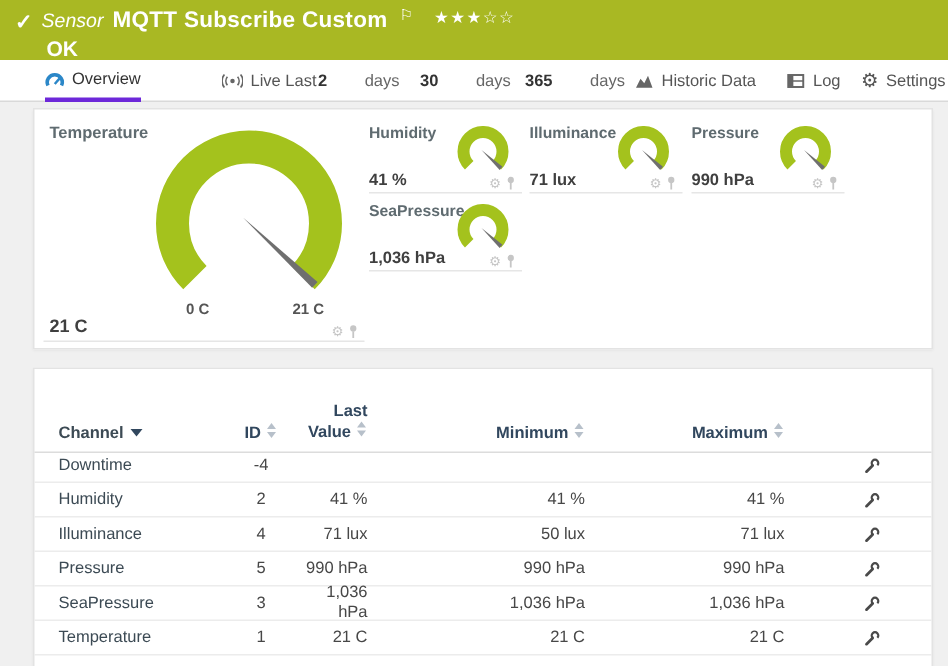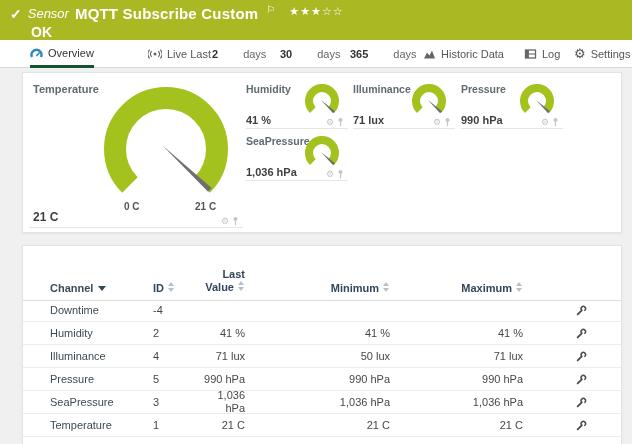--- a/index.html
+++ b/index.html
@@ -12,21 +12,21 @@
   .check-glyph { font-size:14px; font-weight:bold; line-height:14px; }
   .kind-label { font-style:italic; font-size:13px; }
   .sensor-title { font-weight:bold; font-size:15px; letter-spacing:.2px; }
   .flag-glyph { font-size:10px; margin-left:2px; position:relative; top:-4px; }
   .stars { font-size:11px; letter-spacing:1px; margin-left:8px; position:relative; top:-2px; }
   .status-ok { position:absolute; left:31px; top:24px; font-size:14px; font-weight:bold; }
 
   
   .tabbar { position:absolute; left:0; top:40px; width:632px; height:28px; background:#fff; border-bottom:1px solid #d9d9d9; }
   .tab { position:absolute; top:0; height:27px; display:flex; align-items:center; gap:5px; font-size:11px; color:#555; cursor:pointer; white-space:nowrap; }
-  .tab.active { color:#333; border-bottom:3px solid #14532d; height:28px; }
+  .tab.active { color:#333; border-bottom:3px solid #6d28d9; height:28px; }
   .tab .num { font-weight:bold; color:#333; }
   .tab .days { color:#666;margin-left:20px; }
   .tab svg { display:block; }
   .gear-glyph { font-size:13px; color:#555; line-height:12px; }
 
   
   .panel { position:absolute; background:#fff; border:1px solid #e3e3e3; box-shadow:0 1px 2px rgba(0,0,0,.06); }
   .panel-gauges { left:22px; top:72px; width:600px; height:161px; }
   .panel-table  { left:22px; top:245px; width:600px; height:205px; }
 
@@ -49,22 +49,22 @@
   .cs-humidity    { left:223px; top:10px; }
   .cs-illuminance { left:330px; top:10px; }
   .cs-pressure    { left:438px; top:10px; }
   .cs-seapressure { left:223px; top:62px; }
 
   
   .trow { display:flex; align-items:center; width:100%; font-size:11px; color:#474747; }
   .thead { position:absolute; top:22px; left:0; width:100%; align-items:flex-end; padding-bottom:6px; border-bottom:1px solid #dcdcdc; color:#31475e; font-weight:bold; }
   .rows { position:absolute; top:53px; left:0; width:100%; }
   .drow { height:23px; border-bottom:1px solid #ececec; }
-  .c-channel { width:130px; padding-left:27px; text-align:left; color:#3c4a54; }
-  .c-id      { width:42px;  text-align:left; }
+  .c-channel { width:130px; padding-left:16px; text-align:left; color:#3c4a54; }
+  .c-id      { width:42px;  text-align:center; }
   .c-last    { width:50px;  text-align:right; white-space:pre-line; line-height:13px; }
   .c-min     { width:145px; text-align:right; }
   .c-max     { width:133px; text-align:right; }
   .c-act     { flex:1; display:flex; justify-content:flex-end; padding-right:34px; }
   .sort { display:inline-block; width:7px; height:10px; position:relative; margin-left:4px; }
   .sort::before { content:""; position:absolute; top:0; left:0; border-left:3.5px solid transparent; border-right:3.5px solid transparent; border-bottom:4px solid #b7c0ca; }
   .sort::after  { content:""; position:absolute; bottom:0; left:0; border-left:3.5px solid transparent; border-right:3.5px solid transparent; border-top:4px solid #b7c0ca; }
   .sort-down { display:inline-block; margin-left:5px; border-left:4px solid transparent; border-right:4px solid transparent; border-top:5px solid #31475e; position:relative; top:-1px; }
 </style>
 </head>

